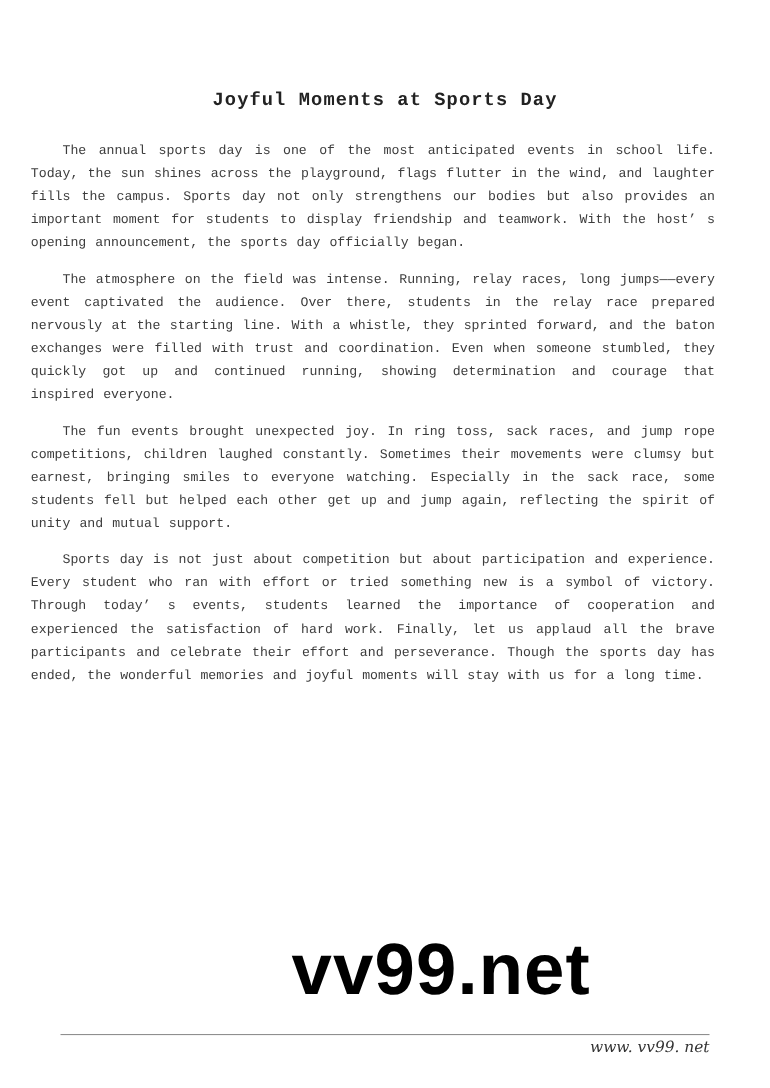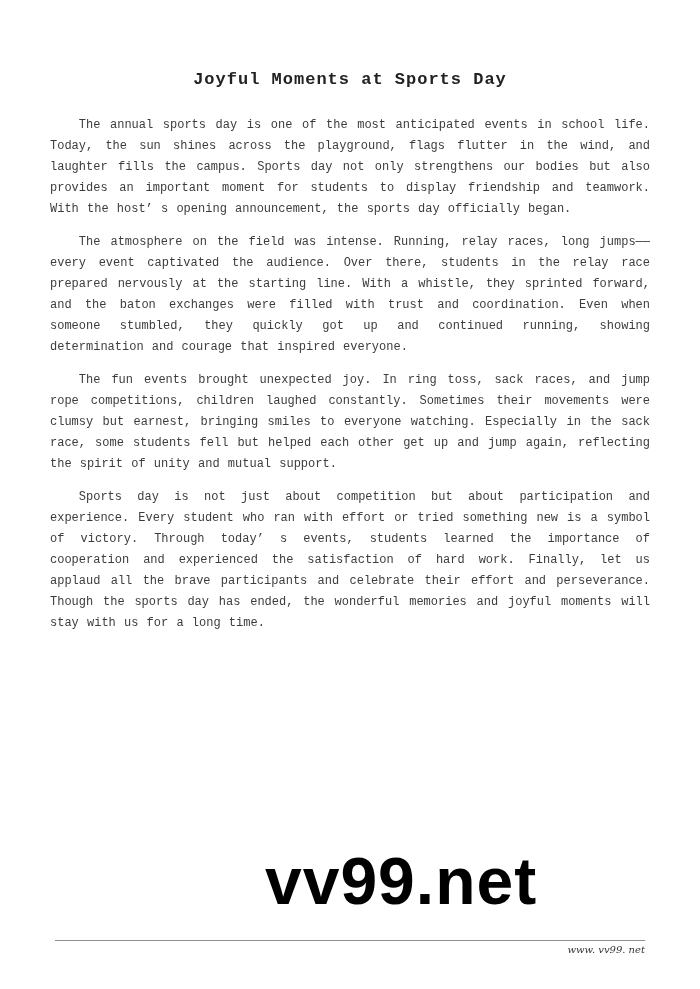--- a/index.html
+++ b/index.html
@@ -10,32 +10,32 @@
   .page {
     position: relative;
     width: 700px;
     height: 989px;
     margin: 0 auto;
     background: #ffffff;
     overflow: hidden;
     font-family: "Liberation Mono", "DejaVu Sans Mono", monospace;
   }
   .title {
-    margin: 4px;
+    margin: 16px;
     padding-top: 66px;
     margin-bottom: 26px;
     text-align: center;
     font-size: 17px;
     font-weight: bold;
     letter-spacing: 1px;
     color: #222222;
     font-family: "Liberation Mono", "DejaVu Sans Mono", monospace;
   }
   .para {
-    margin: 0 50px 12px 50px;
+    margin: 0 50px 12px 28px;
     font-size: 12px;
     line-height: 21px;
     text-align: justify;
     text-indent: 4ch;
     color: #3c3c3c;
     word-spacing: 1px;
   }
   .watermark {
     position: absolute;
     left: 265px;
@@ -52,21 +52,21 @@
     position: absolute;
     left: 55px;
     right: 55px;
     top: 940px;
     border-top: 1px solid #8f8f8f;
   }
   .footer-url {
     position: absolute;
     right: 55px;
     top: 944px;
-    font-size: 10px;
+    font-size: 14px;
     font-style: italic;
     color: #333333;
     font-family: "DejaVu Serif", "Liberation Serif", serif;
   }
 </style>
 </head>
 <body>
 
 <div class="page">
 

